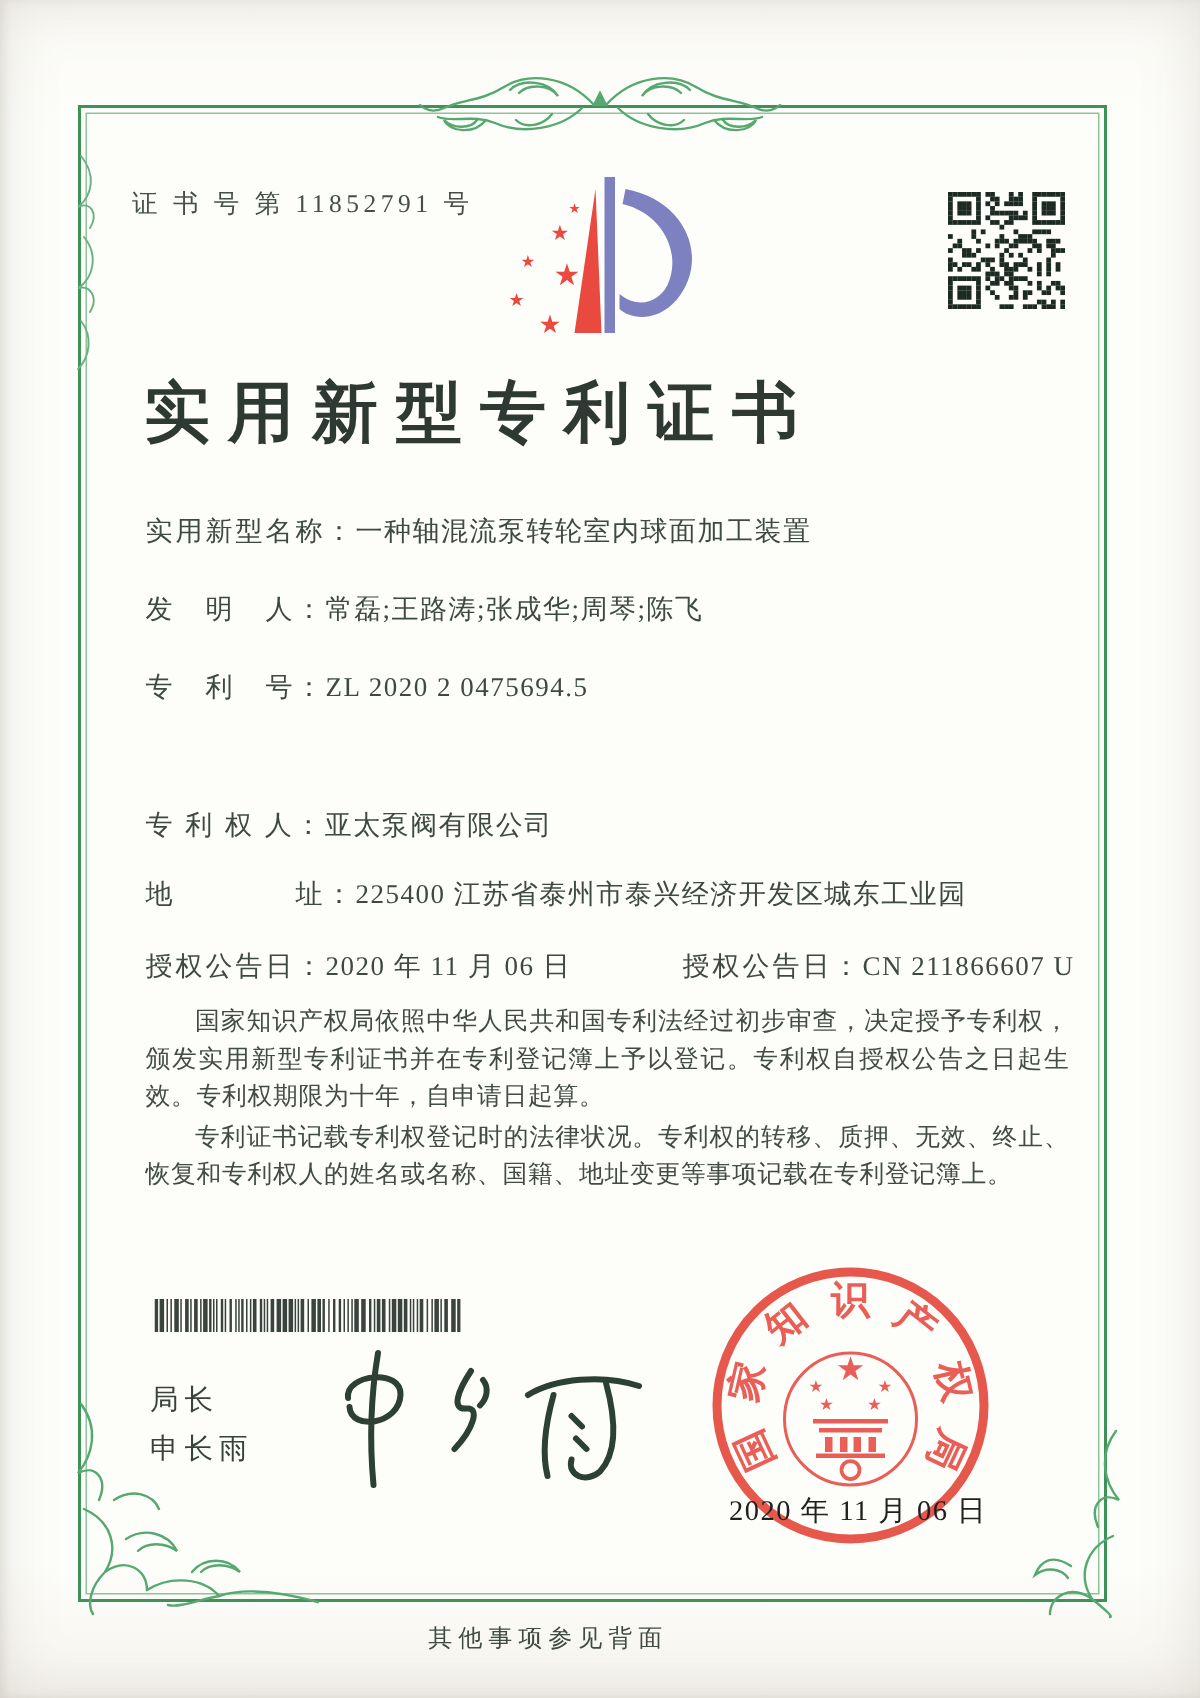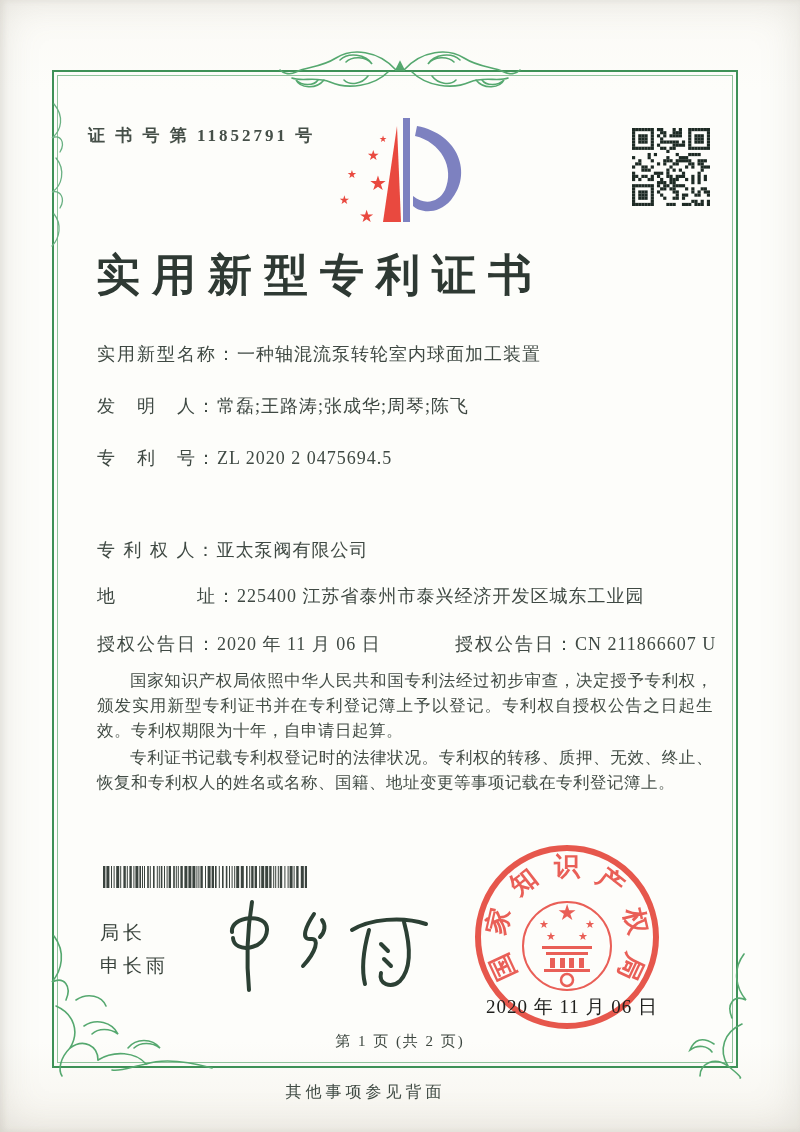--- a/index.html
+++ b/index.html
@@ -18,21 +18,21 @@
   .frame-outer{
     position:absolute;left:52px;top:70px;width:686px;height:998px;
     border:2px solid #3e9157;box-sizing:border-box;
   }
   .frame-inner{
     position:absolute;left:57px;top:75px;width:676px;height:988px;
     border:1px solid #8fc39b;box-sizing:border-box;
   }
   .cert-no{
     position:absolute;left:88px;top:124px;
-    font-size:17px;color:#454f48;letter-spacing:3px;font-weight:bold;
+    font-size:17px;color:#454f48;letter-spacing:3px;
   }
   .logo{position:absolute;left:333px;top:112px;width:144px;height:124px;}
   .qr{position:absolute;left:632px;top:128px;width:78px;height:78px;}
   .title{
     position:absolute;left:0;top:246px;width:640px;
     text-align:center;font-size:44px;font-weight:600;color:#2e3933;
     letter-spacing:12px;
   }
   .field-row{
     position:absolute;left:97px;width:620px;
@@ -545,16 +545,15 @@
       <rect x="88" y="116" width="5" height="10" stroke="none"></rect>
       <rect x="97" y="116" width="5" height="10" stroke="none"></rect>
       <rect x="107" y="116" width="5" height="10" stroke="none"></rect>
       <rect x="72" y="127" width="46" height="3" stroke="none"></rect>
       <circle cx="95" cy="138" r="6" fill="none" stroke-width="2.5"></circle>
     </g>
   </svg>
 
   <div class="seal-date">2020 年 11 月 06 日</div>
 
-  <div class="page-indicator">第 1 页 (共 2 页)</div>
   <div class="back-note">其他事项参见背面</div>
 
 </div>
 
 </body></html>

